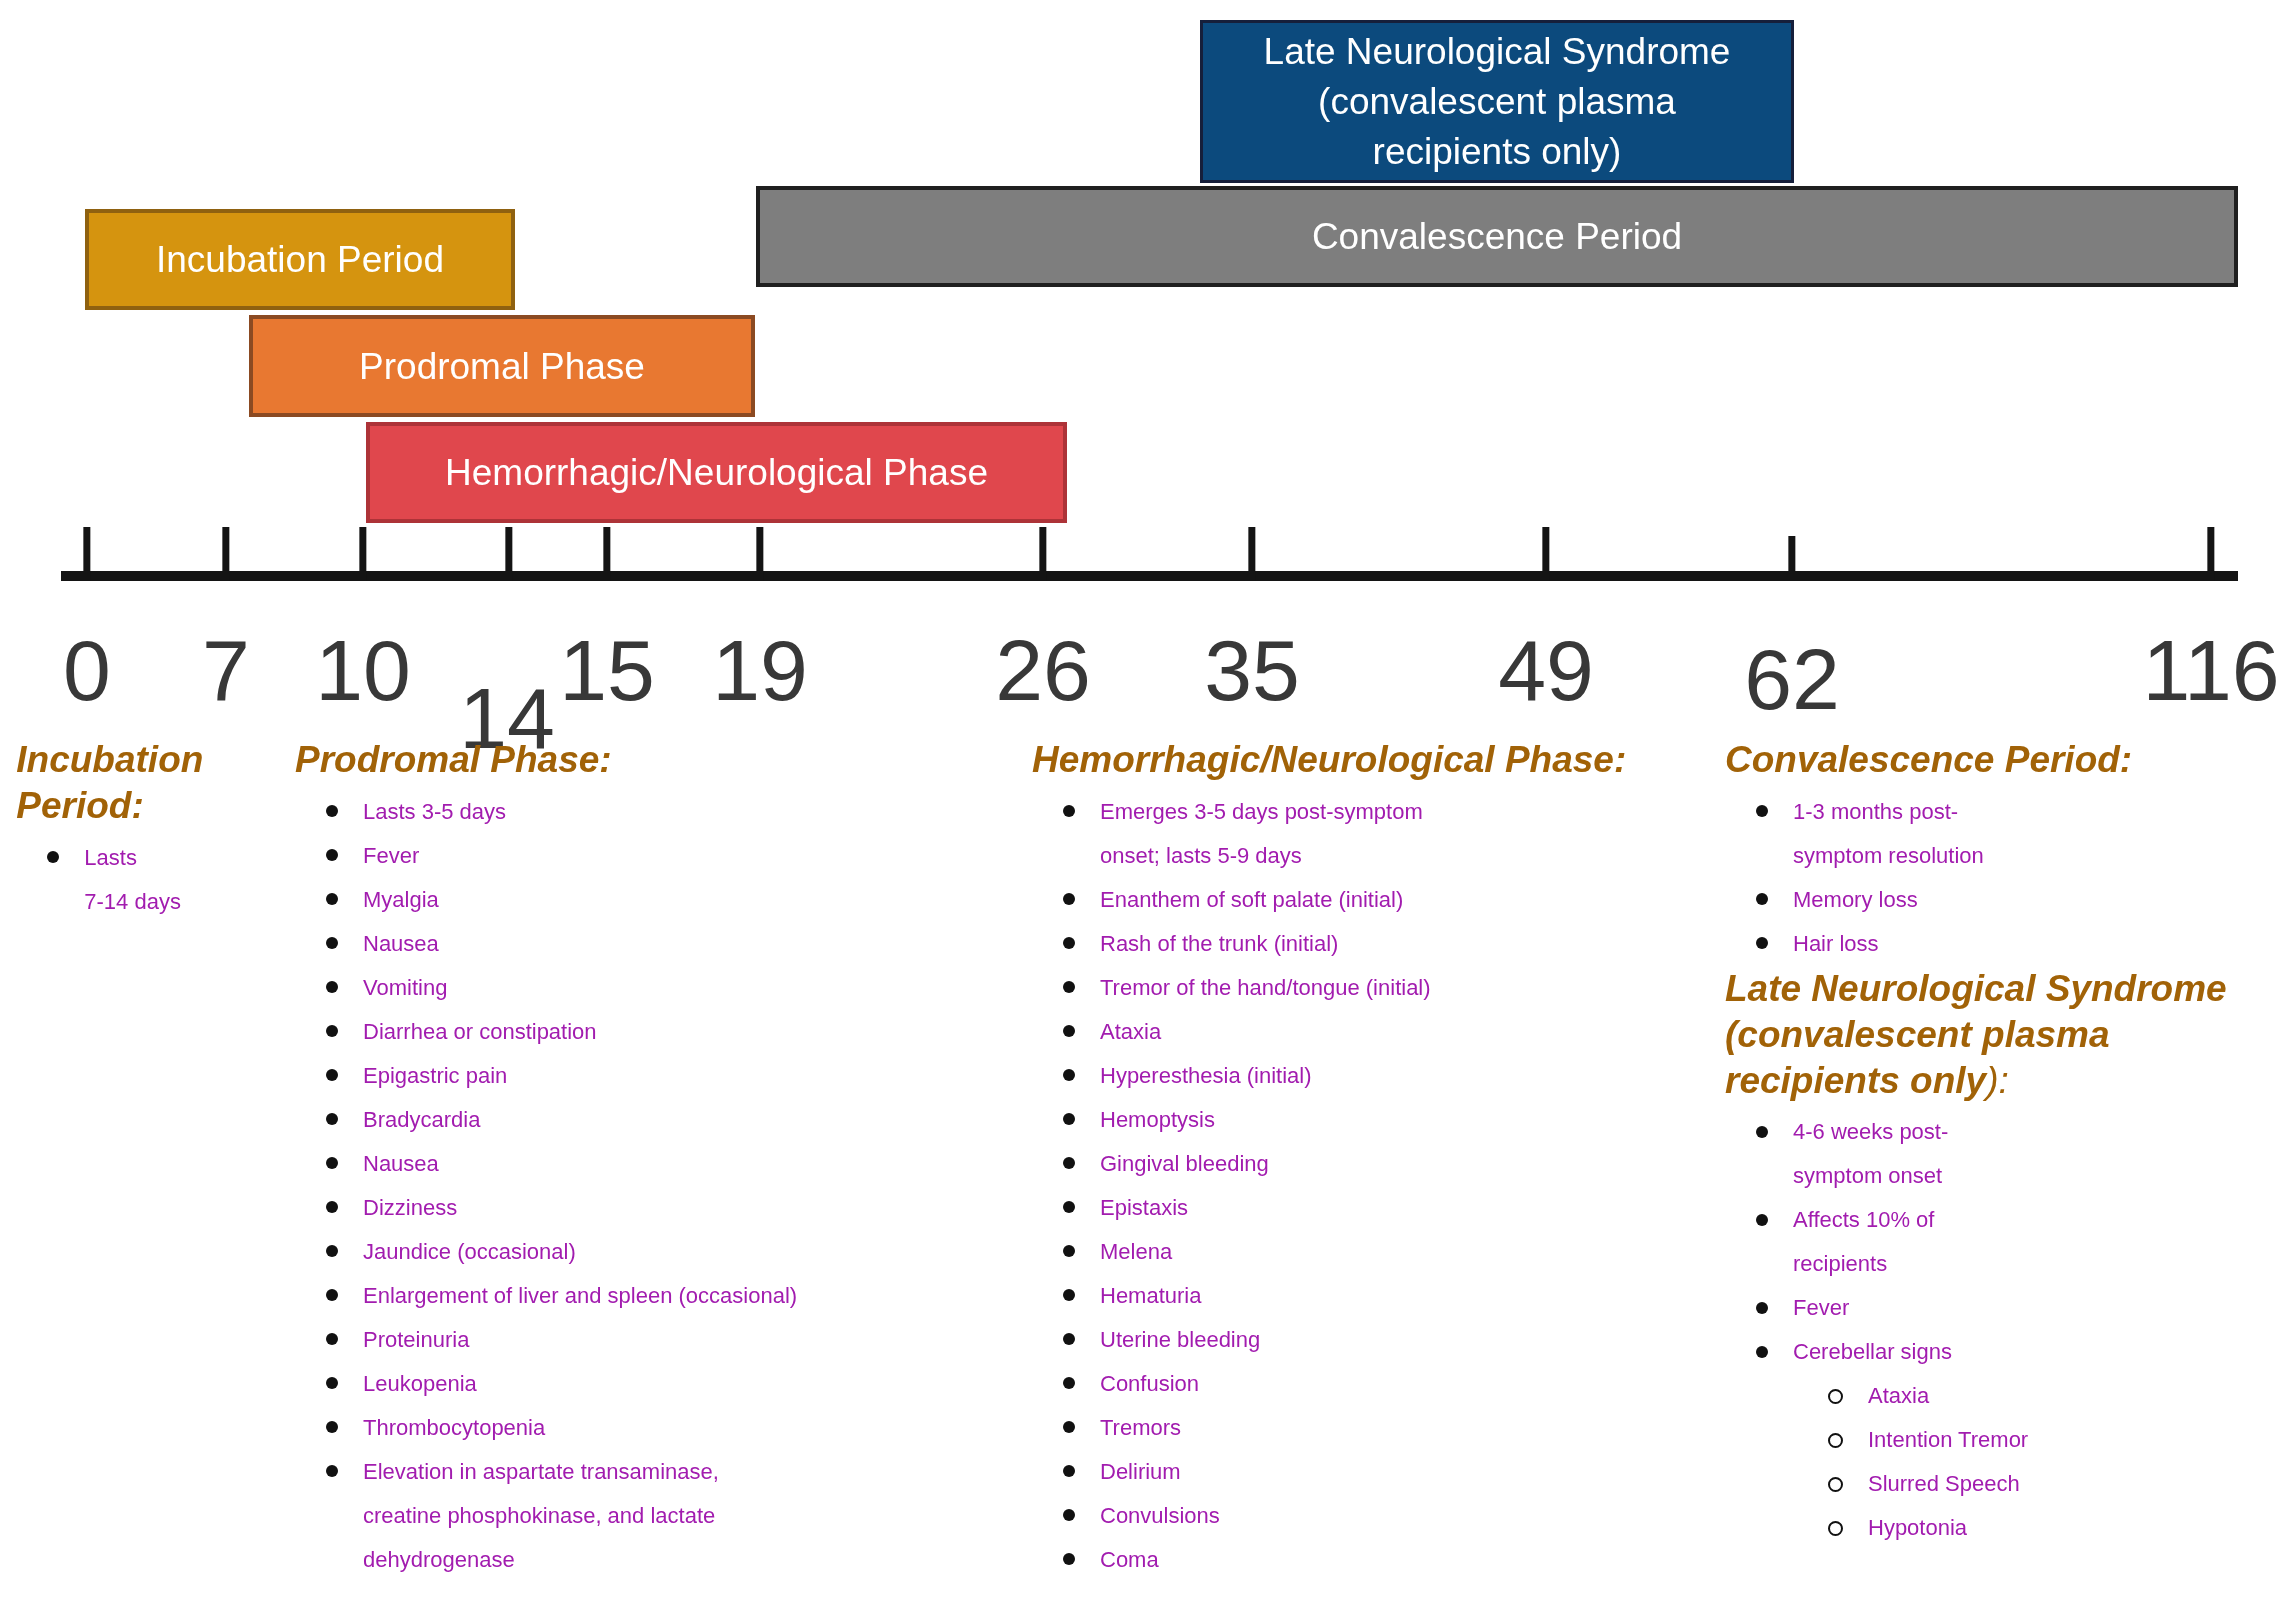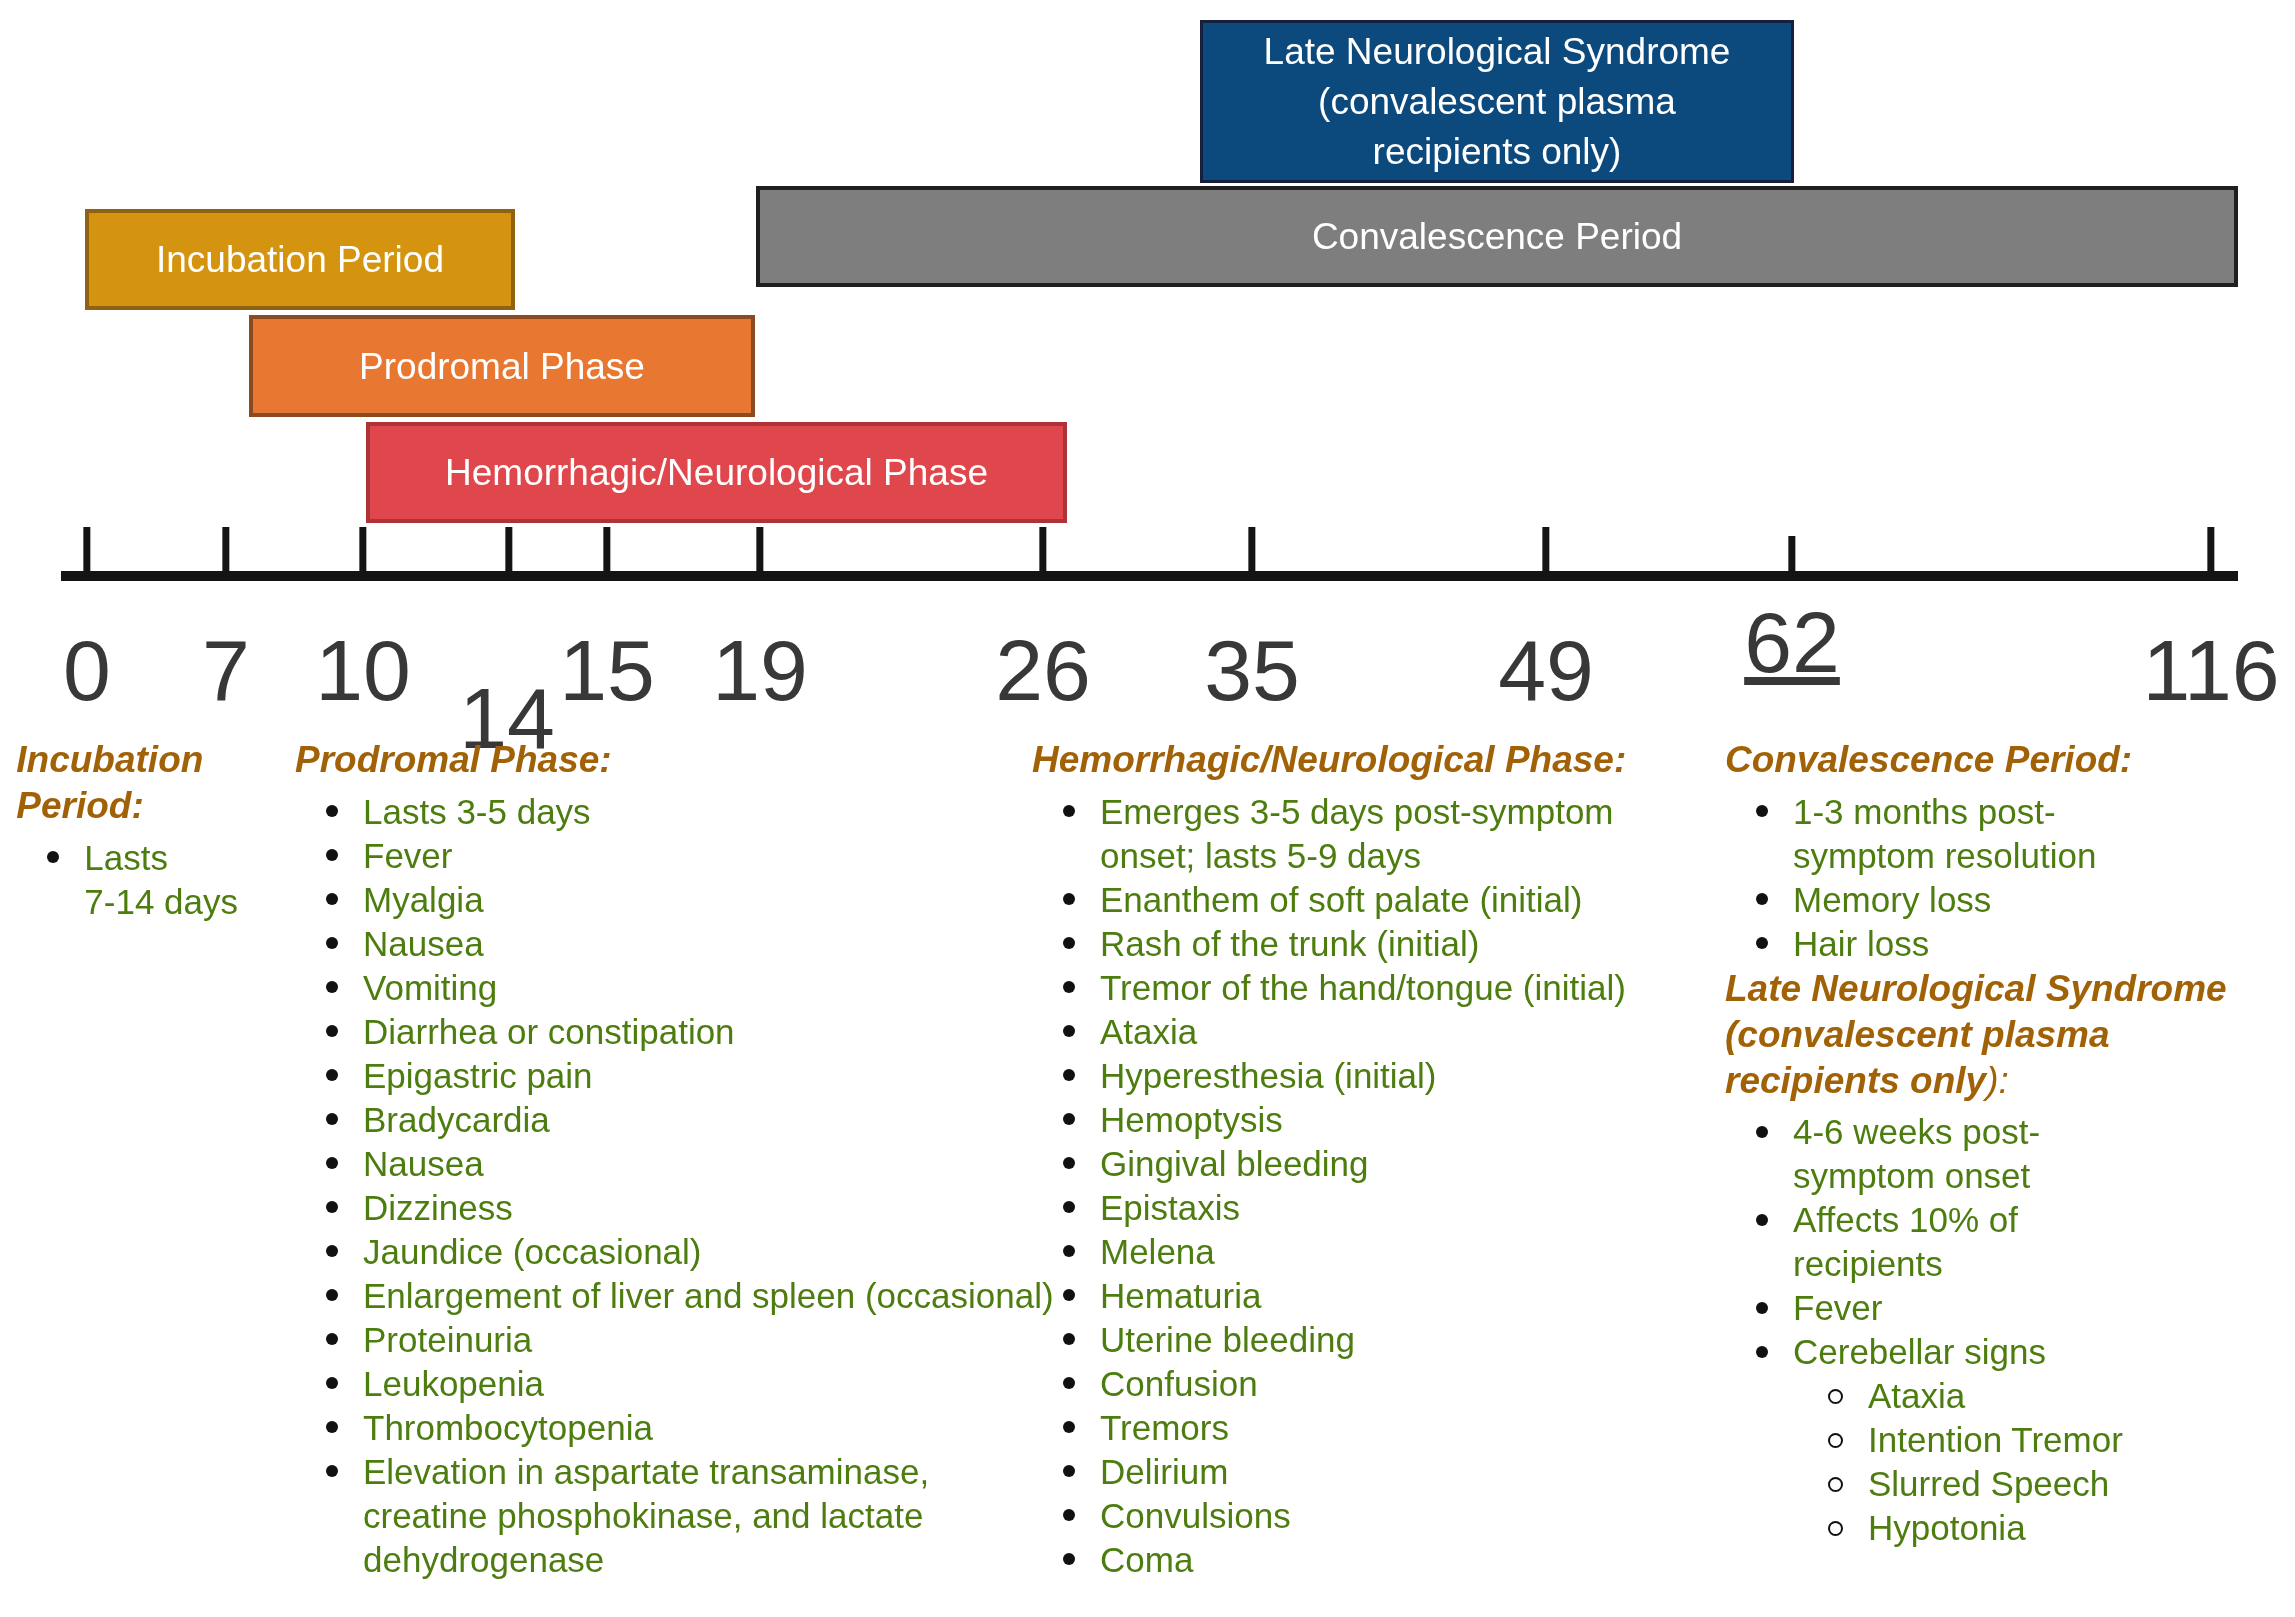--- a/index.html
+++ b/index.html
@@ -14,21 +14,21 @@
 
   #axis-line{position:absolute;background:#141414;}
   .tick{position:absolute;background:#141414;transform:translateX(-50%);}
   .num{position:absolute;transform:translateX(-50%);font-size:86px;line-height:1;color:#383838;}
 
   .column{position:absolute;}
   .col-heading{font-weight:bold;font-size:37px;line-height:46px;color:#a16207;
                white-space:pre-line;margin:0 0 6.5px 0;font-style:italic;}
   .col-heading .suffix{font-weight:normal;}
   ul.items{list-style:none;margin:0;padding:0;}
-  li.item{position:relative;font-size:35px;line-height:44px;color:#4d7c0f;
+  li.item{position:relative;font-size:22px;line-height:44px;color:#a21caf;
           white-space:pre-line;padding-left:68px;}
   li.item::before{content:"";position:absolute;left:31px;top:15.5px;width:12.2px;height:12.2px;
                   border-radius:50%;background:#111111;}
   li.item.l2{padding-left:143px;}
   li.item.l2::before{left:103px;top:14.7px;width:11.4px;height:11.4px;background:transparent;
                      border:2.4px solid #111111;}
 </style>
 </head>
 <body>
 
@@ -69,21 +69,21 @@
   <div id="numbers">
       <div class="num" style="left: 87px; top: 627px;">0</div>
       <div class="num" style="left: 226px; top: 627px;">7</div>
       <div class="num" style="left: 363px; top: 627px;">10</div>
       <div class="num" style="left: 507px; top: 627px; margin-top: 48px;">14</div>
       <div class="num" style="left: 607px; top: 627px;">15</div>
       <div class="num" style="left: 760px; top: 627px;">19</div>
       <div class="num" style="left: 1043px; top: 627px;">26</div>
       <div class="num" style="left: 1252px; top: 627px;">35</div>
       <div class="num" style="left: 1546px; top: 627px;">49</div>
-      <div class="num" style="left: 1792px; top: 599px; text-decoration: underline;">62</div>
+      <div class="num" style="left: 1792px; top: 636px;">62</div>
       <div class="num" style="left: 2211px; top: 627px;">116</div>
     </div>
   <div id="columns">
       <div class="column" style="left: 16.3px; top: 737px; width: 261px;">
         <div class="col-heading"><span>Incubation
 Period:</span></div>
         <ul class="items">
           <li class="item">Lasts
 7-14 days</li>
         </ul>

